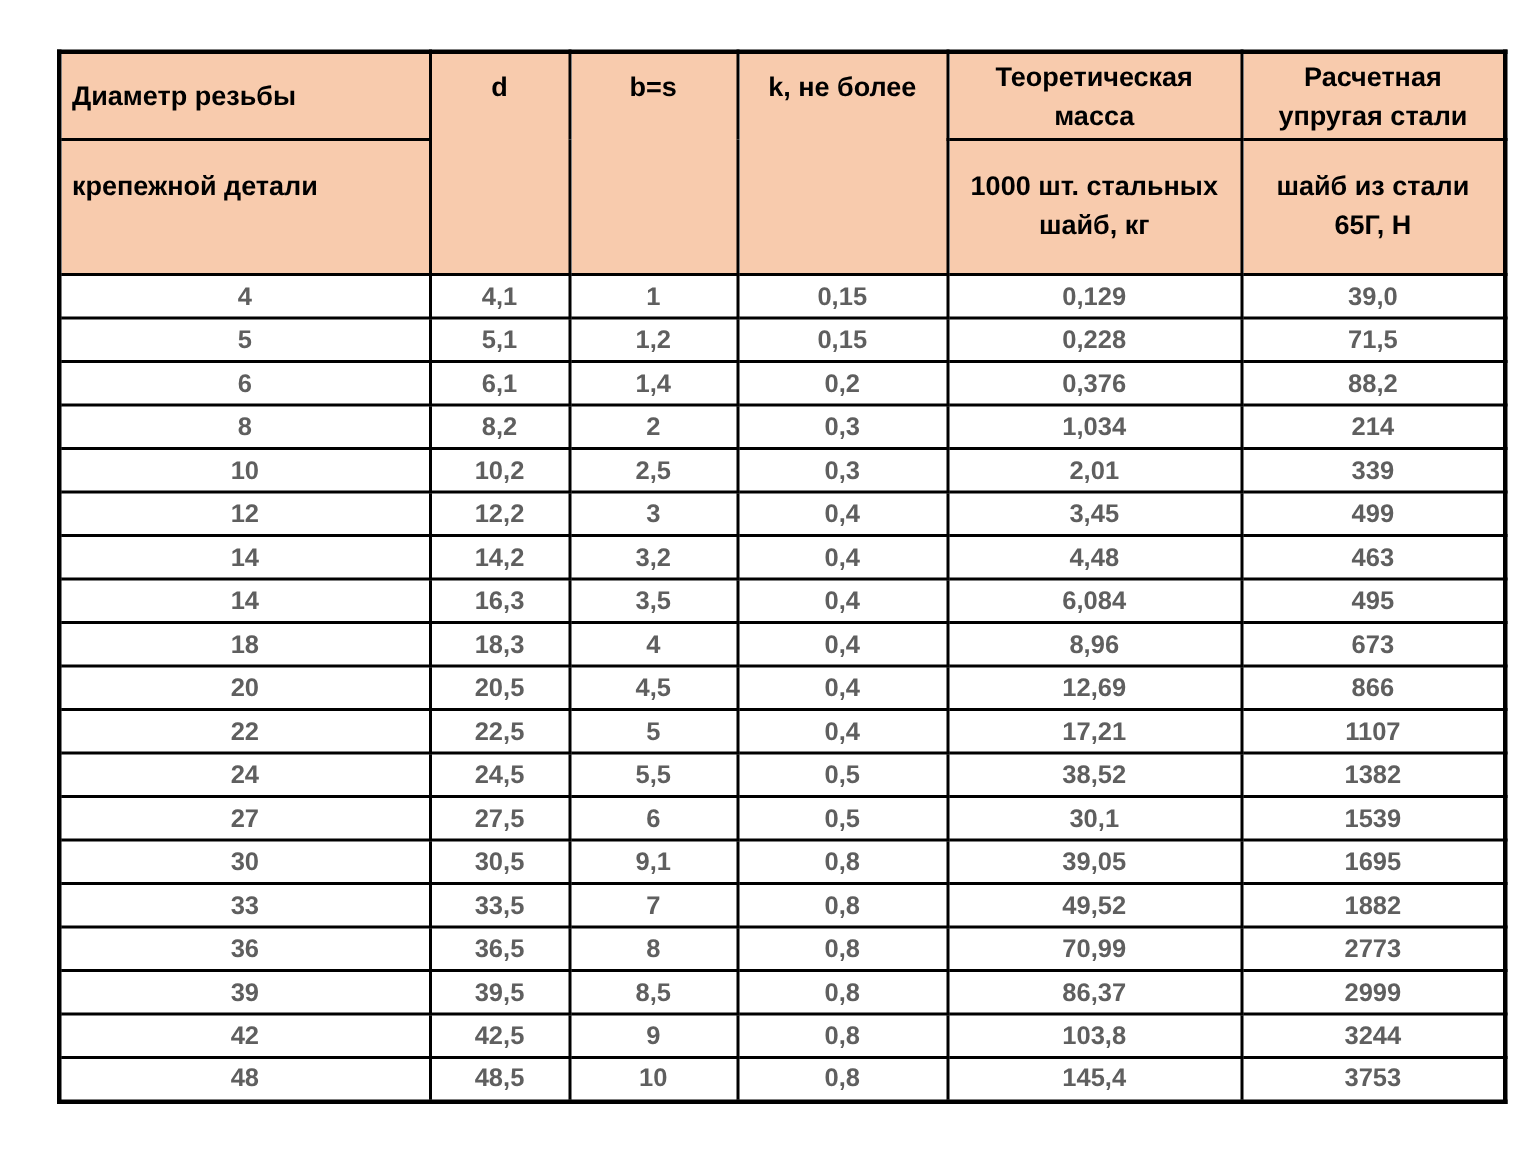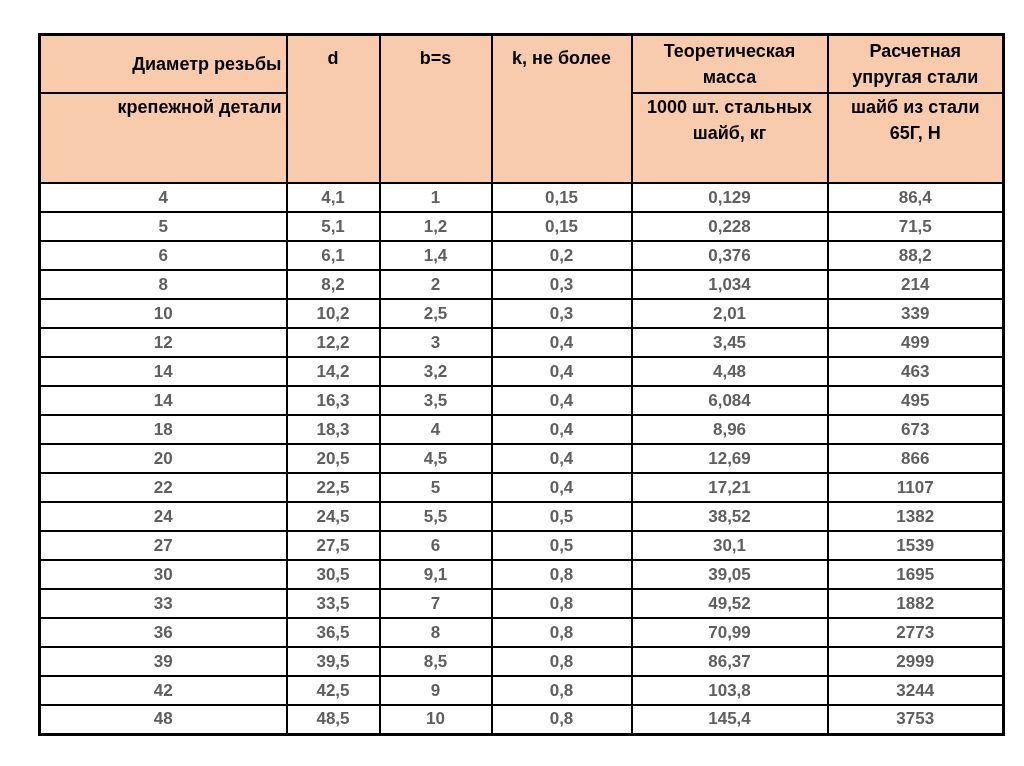--- a/index.html
+++ b/index.html
@@ -38,24 +38,24 @@
     background: var(--header-bg);
     color: #000;
     font-weight: bold;
     font-size: 18px;
     line-height: 26px;
     text-align: center;
     padding: 2px 4px;
   }
   tr.h-top { height: 57px; }
   tr.h-bottom { height: 90px; }
-  th.left { text-align: right; padding-left: 7px; }
+  th.left { text-align: left; padding-left: 7px; }
   th.span-v { vertical-align: top; padding-top: 9px; }
   tr.h-top th.sub { vertical-align: middle; }
-  tr.h-bottom th.sub { vertical-align: top; padding-top: 0; }
+  tr.h-bottom th.sub { vertical-align: top; padding-top: 17px; }
   tbody td {
     height: 29px;
     text-align: center;
     vertical-align: middle;
     color: var(--data-text);
     font-weight: bold;
     font-size: 17px;
     background: #fff;
     padding: 0 2px;
   }
@@ -88,21 +88,21 @@
         <th class="sub">шайб из стали 65Г, Н</th>
       </tr>
     </thead>
     <tbody>
         <tr>
           <td>4</td>
           <td>4,1</td>
           <td>1</td>
           <td>0,15</td>
           <td>0,129</td>
-          <td>86,4</td>
+          <td>39,0</td>
         </tr>
         <tr>
           <td>5</td>
           <td>5,1</td>
           <td>1,2</td>
           <td>0,15</td>
           <td>0,228</td>
           <td>71,5</td>
         </tr>
         <tr>

